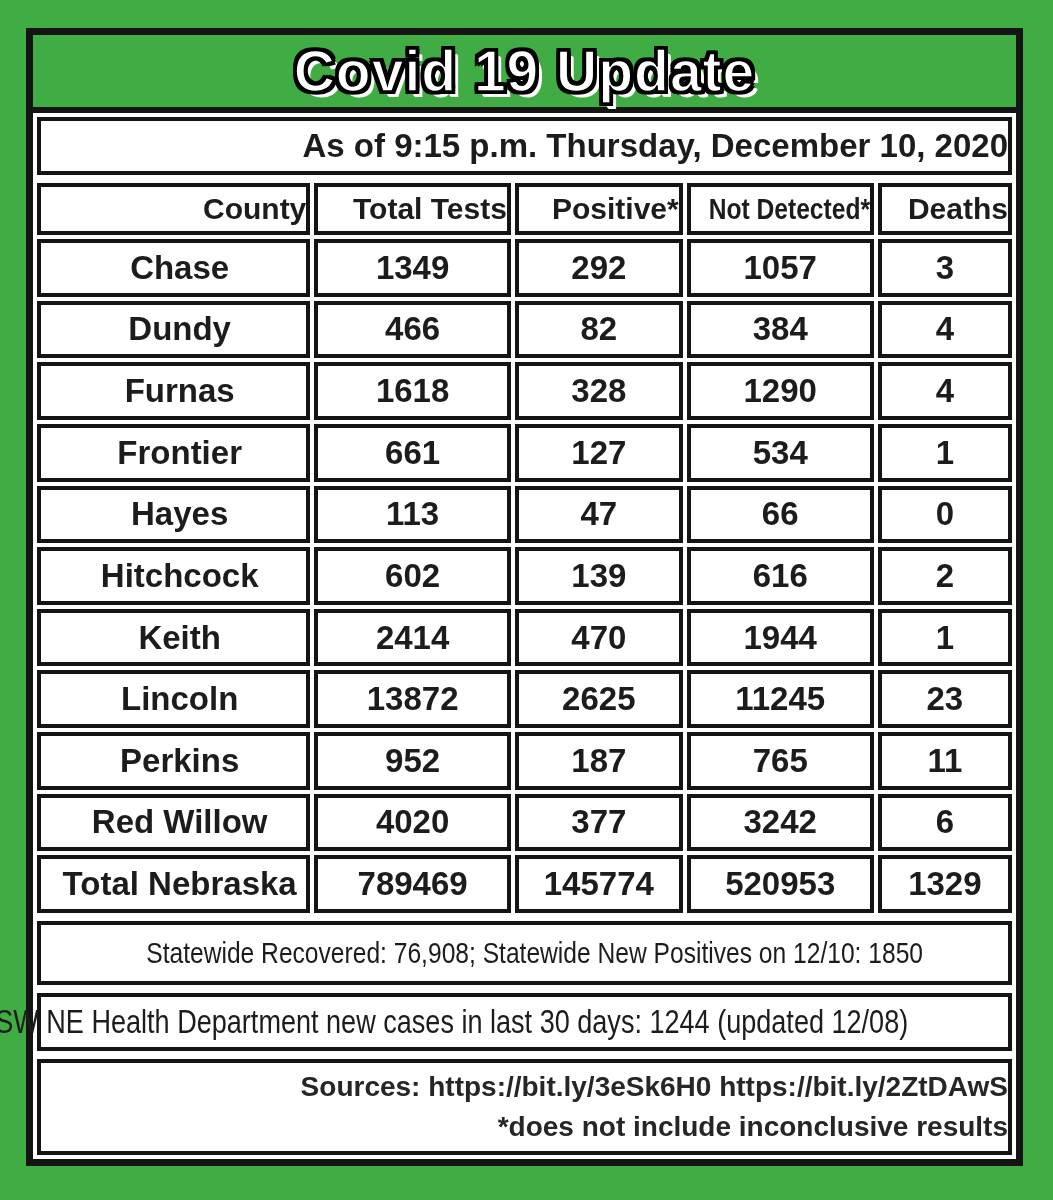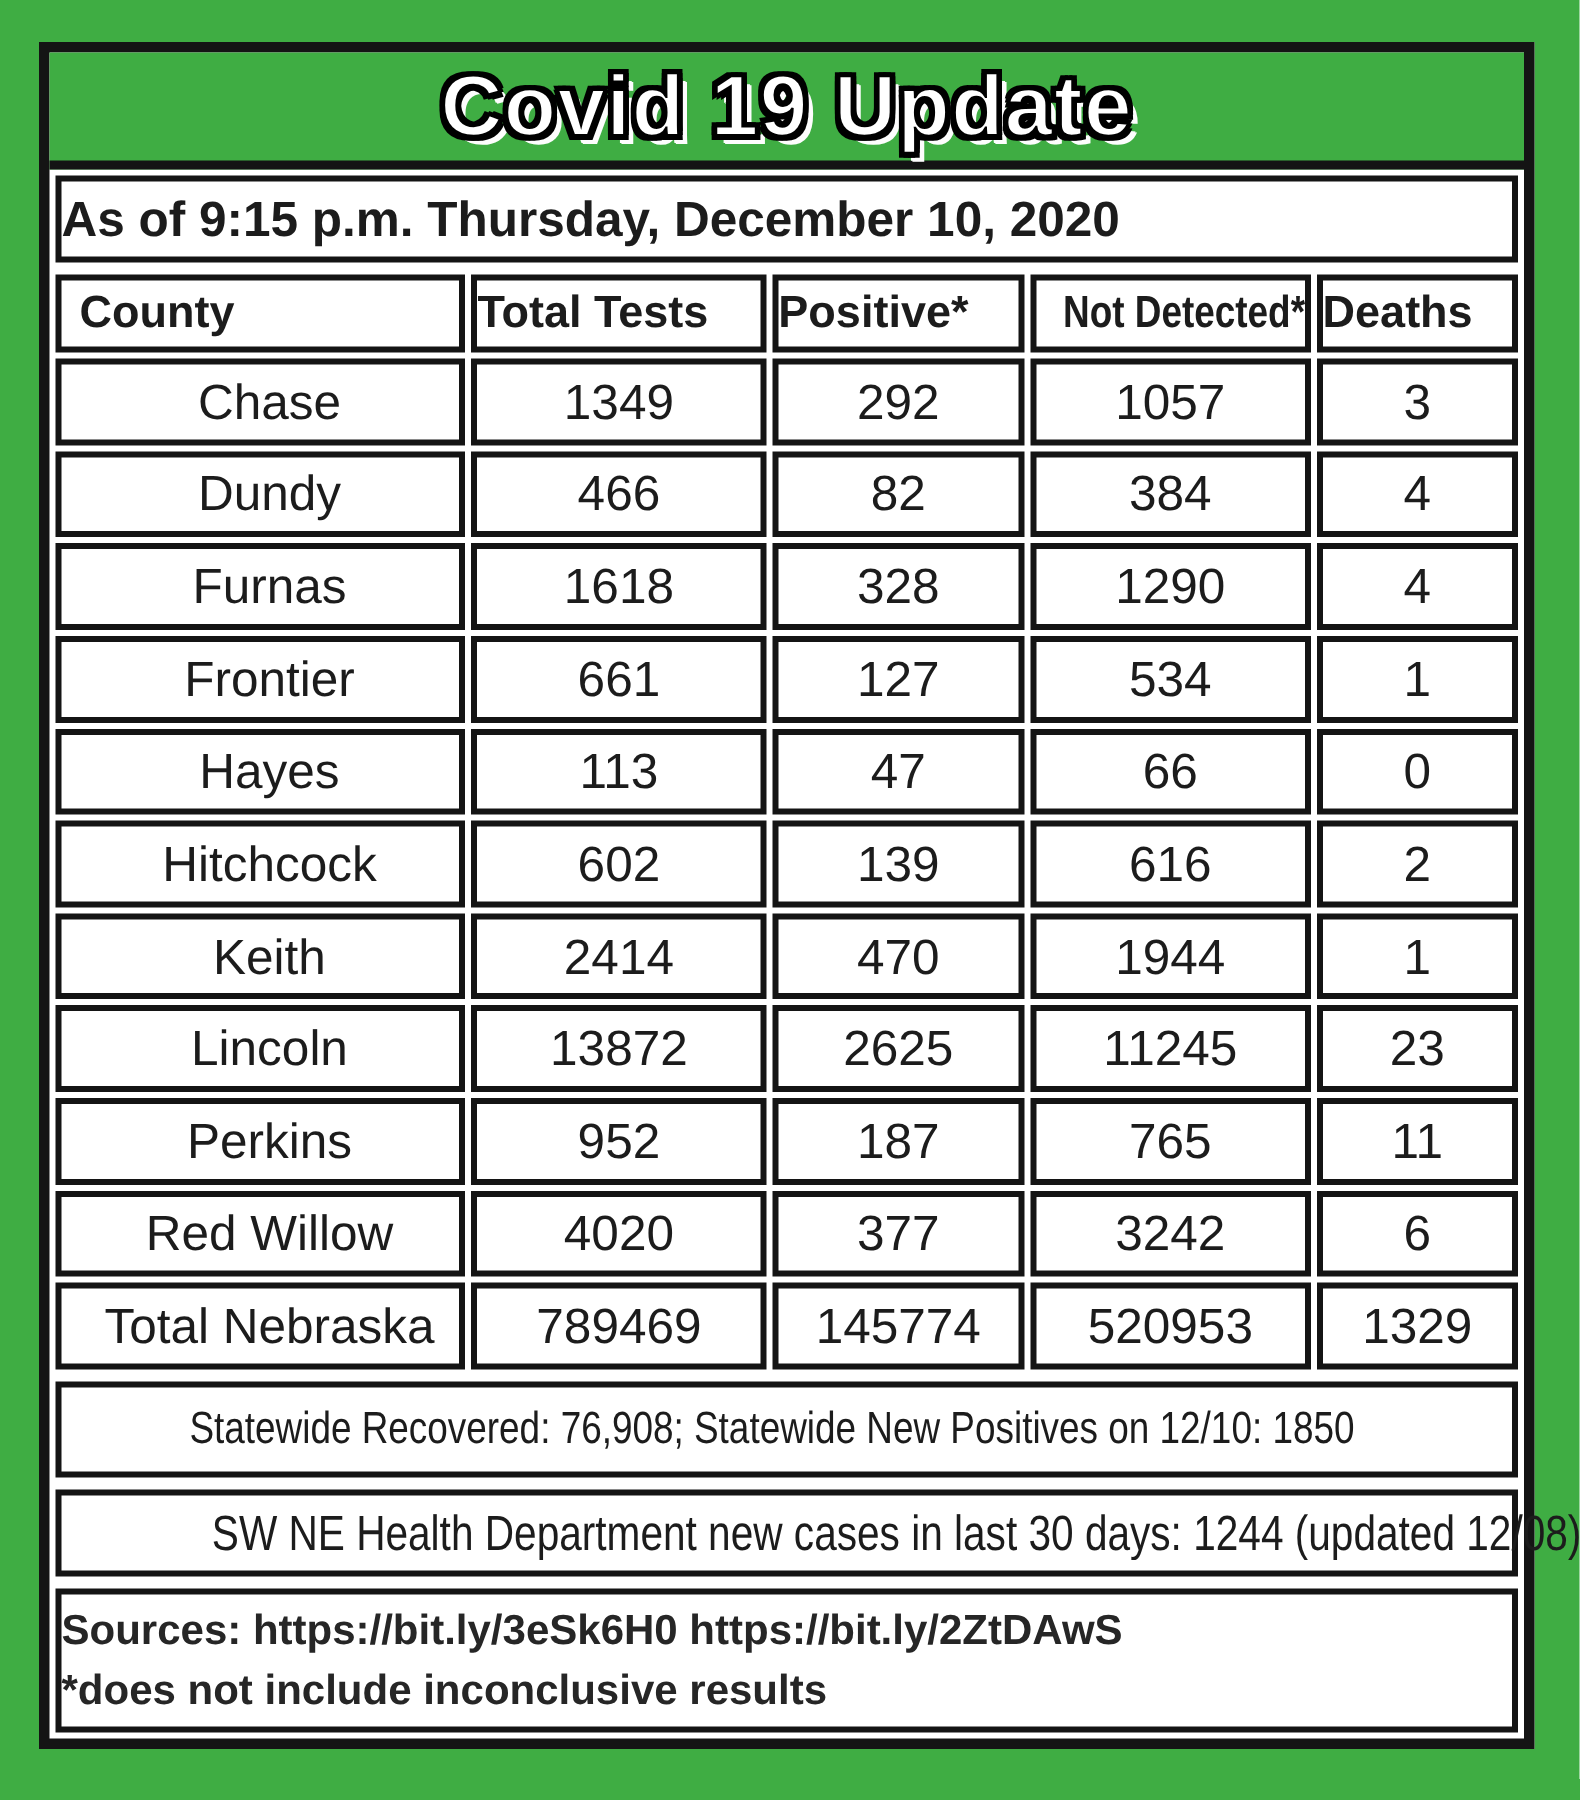--- a/index.html
+++ b/index.html
@@ -42,21 +42,21 @@
        5px  5px 0 #fdfdfd, 6px 6px 0 #fdfdfd;
   }
 
   
   .box {
     margin: 4px;
     border: 4px solid #141414;
     background: #fff;
     display: flex;
     flex-direction: column;
-    align-items: flex-start;
+    align-items: flex-end;
     justify-content: center;
     text-align: center;
     flex: 0 0 auto;
   }
   .subtitle-box { height: 58px; }
   .subtitle-box span { font-size: 33px; font-weight: bold; color: #1c1c1c; }
 
   
   .table-wrap { flex: 1 1 auto; display: flex; }
   table.covid {
@@ -70,25 +70,25 @@
     border: 4px solid #141414;
     background: #fff;
     color: #1c1c1c;
     white-space: nowrap;
     overflow: hidden;
   }
   table.covid th {
     height: 52px;
     font-size: 30px;
     font-weight: bold;
-    text-align: left;
+    text-align: right;
   }
   table.covid td {
     font-size: 33px;
-    font-weight: 400;
+    font-weight: 700;
     text-align: center;
   }
   th.col-county, td.cell-county { text-align: left; padding-left: 12px; }
 
   
   .condensed {
     display: inline-block;
     transform: scaleX(0.82);
     transform-origin: center;
     white-space: nowrap;

